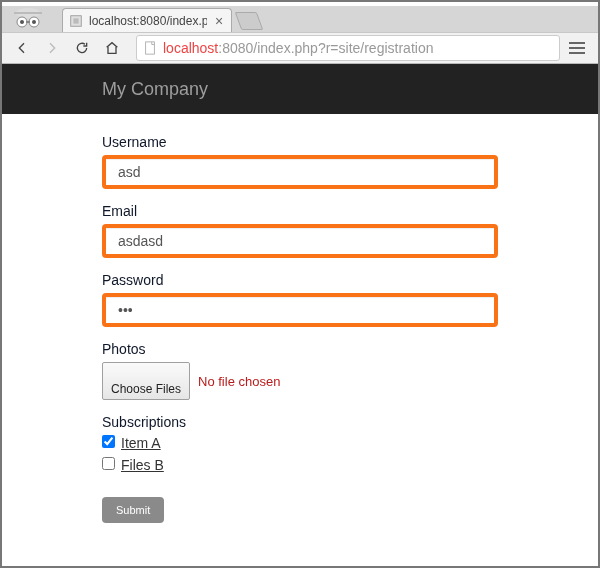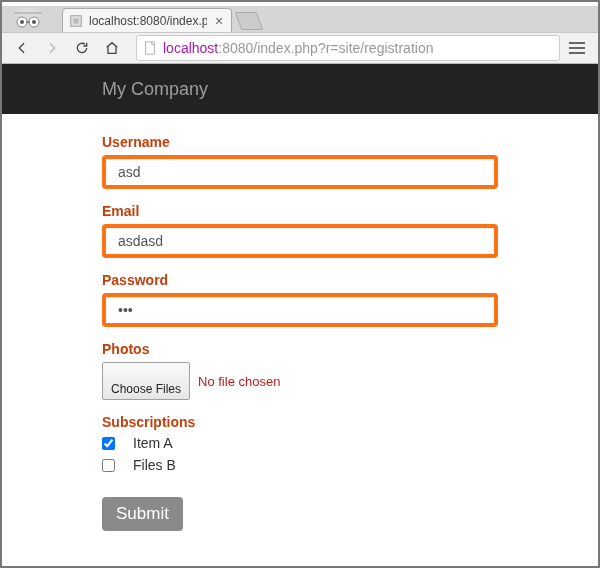--- a/index.html
+++ b/index.html
@@ -99,21 +99,21 @@
     border-radius: 3px;
     display: flex;
     align-items: center;
     padding: 0 6px;
     margin-left: 8px;
     font-size: 14px;
     color: #333;
     gap: 6px;
   }
   .omnibox .page-icon { width: 14px; height: 14px; color: #888; }
-  .omnibox .url-host { color: #a21caf; }
+  .omnibox .url-host { color: #ef4444; }
   .omnibox .url-rest { color: #999; }
 
   .chrome-menu {
     width: 30px; height: 26px;
     display: flex; align-items: center; justify-content: center;
     color: #555;
   }
   .chrome-menu .bars { width: 16px; display: flex; flex-direction: column; gap: 3px; }
   .chrome-menu .bars span { height: 2px; background: #666; display: block; }
 
@@ -135,22 +135,22 @@
 
   .container {
     padding: 20px 100px 0 100px;
   }
 
   .form-group {
     margin-bottom: 14px;
   }
   .form-label {
     display: block;
-    font-weight: 700;
-    color: #c2410c;
+    font-weight: 400;
+    color: #0f172a;
     margin-bottom: 5px;
     font-size: 14px;
   }
   .form-control {
     width: 100%;
     height: 34px;
     border: 4px solid #f97316;
     border-radius: 4px;
     background: #fff;
     padding: 6px 12px;
@@ -174,34 +174,35 @@
     line-height: 20px;
     color: #222;
   }
   .file-status {
     font-size: 13px;
     color: #b91c1c;
   }
 
   .checkbox-row {
     display: flex;
-    align-items: center;
-    gap: 18px;
+    align-items: flex-start;
+    gap: 6px;
     margin-bottom: 6px;
     font-size: 14px;
     color: #333;
+    text-decoration: underline;
   }
   .checkbox-row input { width: 13px; height: 13px; }
 
   .btn-submit {
     background: #8a8a8a;
     color: #fff;
     border: none;
     border-radius: 4px;
-    font-size: 17px;
+    font-size: 11px;
     padding: 7px 14px;
     margin-top: 10px;
   }
 </style>
 </head>
 <body>
 
 <div class="outer-frame">
   <div class="top-space"></div>
 

